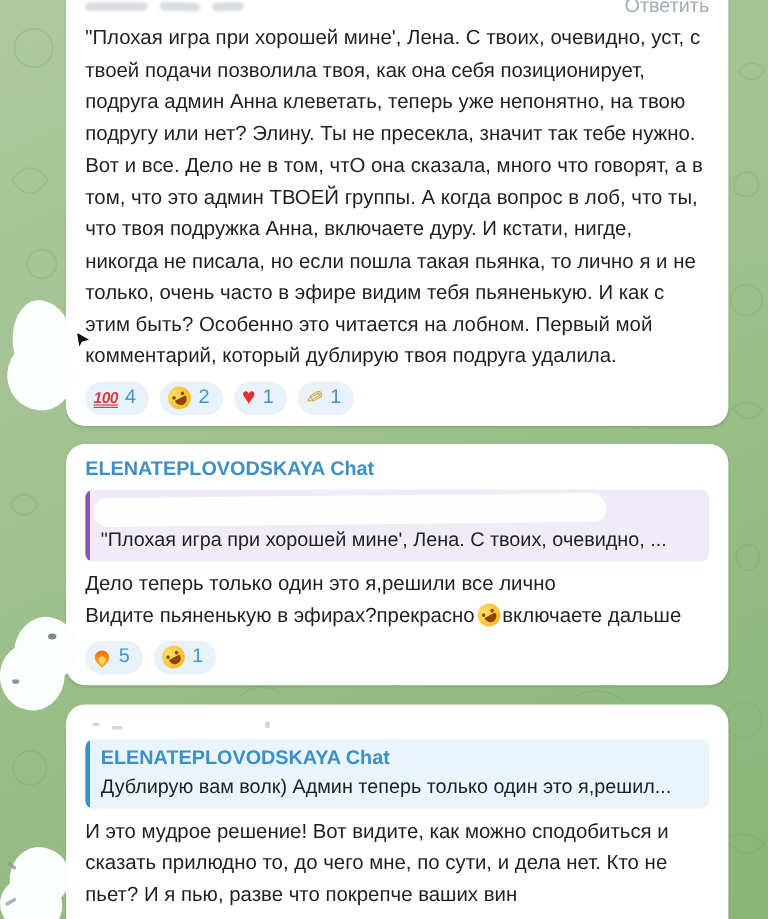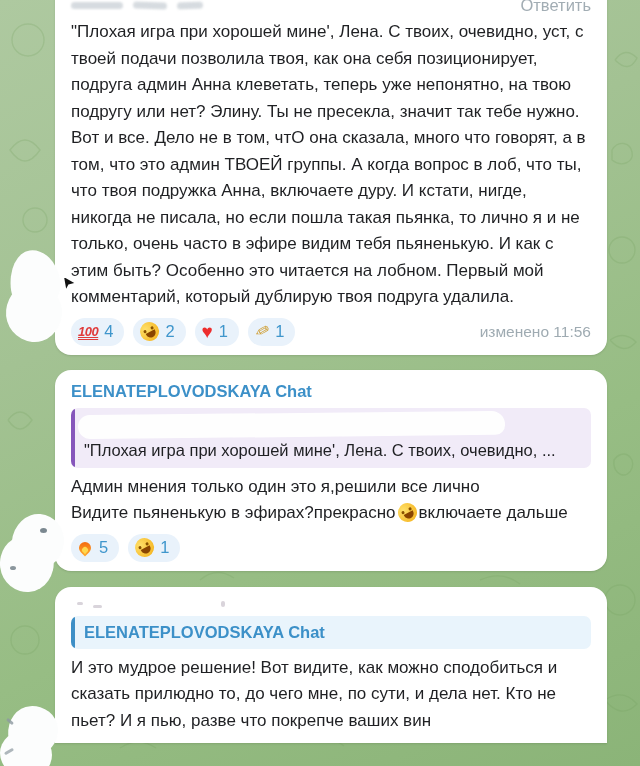--- a/index.html
+++ b/index.html
@@ -181,32 +181,31 @@
         </button>
         <button class="pill">
           <span class="em heart"></span>
           <span class="cnt">1</span>
         </button>
         <button class="pill">
           <span class="em write"></span>
           <span class="cnt">1</span>
         </button>
       </div>
-      <span class="meta">изменено 11:56</span>
     </div>
   </div>
 
   <div class="bubble second">
     <div class="sender-name">ELENATEPLOVODSKAYA Chat</div>
     <div class="quote purple">
       <div class="quote-censor"></div>
       <div class="q-text">"Плохая игра при хорошей мине', Лена. С твоих, очевидно, ...</div>
     </div>
     <div class="body-text">
-      <div class="line">Админ мнения только один это я,решили все лично</div>
+      <div class="line">Дело теперь только один это я,решили все лично</div>
       <div class="line"><span>Видите пьяненькую в эфирах?прекрасно</span><span class="em face rofl inline-em"></span><span>включаете дальше</span></div>
     </div>
     <div class="footer-row">
       <div class="reactions">
         <button class="pill">
           <span class="em flame"></span>
           <span class="cnt">5</span>
         </button>
         <button class="pill">
           <span class="em face rofl"></span>
@@ -217,20 +216,21 @@
   </div>
 
   <div class="bubble third">
     <div class="faint-marks">
       <i style="left:6px; top:6px; width:6px;"></i>
       <i style="left:22px; top:9px; width:9px;"></i>
       <i style="left:150px; top:5px; width:4px; height:6px;"></i>
     </div>
     <div class="quote blue">
       <div class="q-name">ELENATEPLOVODSKAYA Chat</div>
+      <div class="q-text">Дублирую вам волк) Админ теперь только один это я,решил...</div>
     </div>
     <p class="body-text"><span>И это мудрое решение! Вот видите, как можно сподобиться и сказать прилюдно то, до чего  мне, по сути, и дела нет. Кто не пьет? И я пью, разве что покрепче ваших вин </span></p>
   </div>
 
 </div>
 
 <div class="avatar-blob" style="left:6px; top:250px; width:62px; height:96px;">
   <div class="b1" style="left:4px; top:0; width:50px; height:62px; border-radius:48% 52% 55% 45% / 60% 55% 45% 40%; transform:rotate(-8deg);"></div>
   <div class="b2" style="left:0; top:34px; width:56px; height:58px; border-radius:45% 55% 48% 52% / 50% 48% 52% 50%; transform:rotate(6deg);"></div>
   <svg class="cursor-arrow" style="left:56px; top:28px;" width="13" height="15" viewBox="0 0 13 15">

